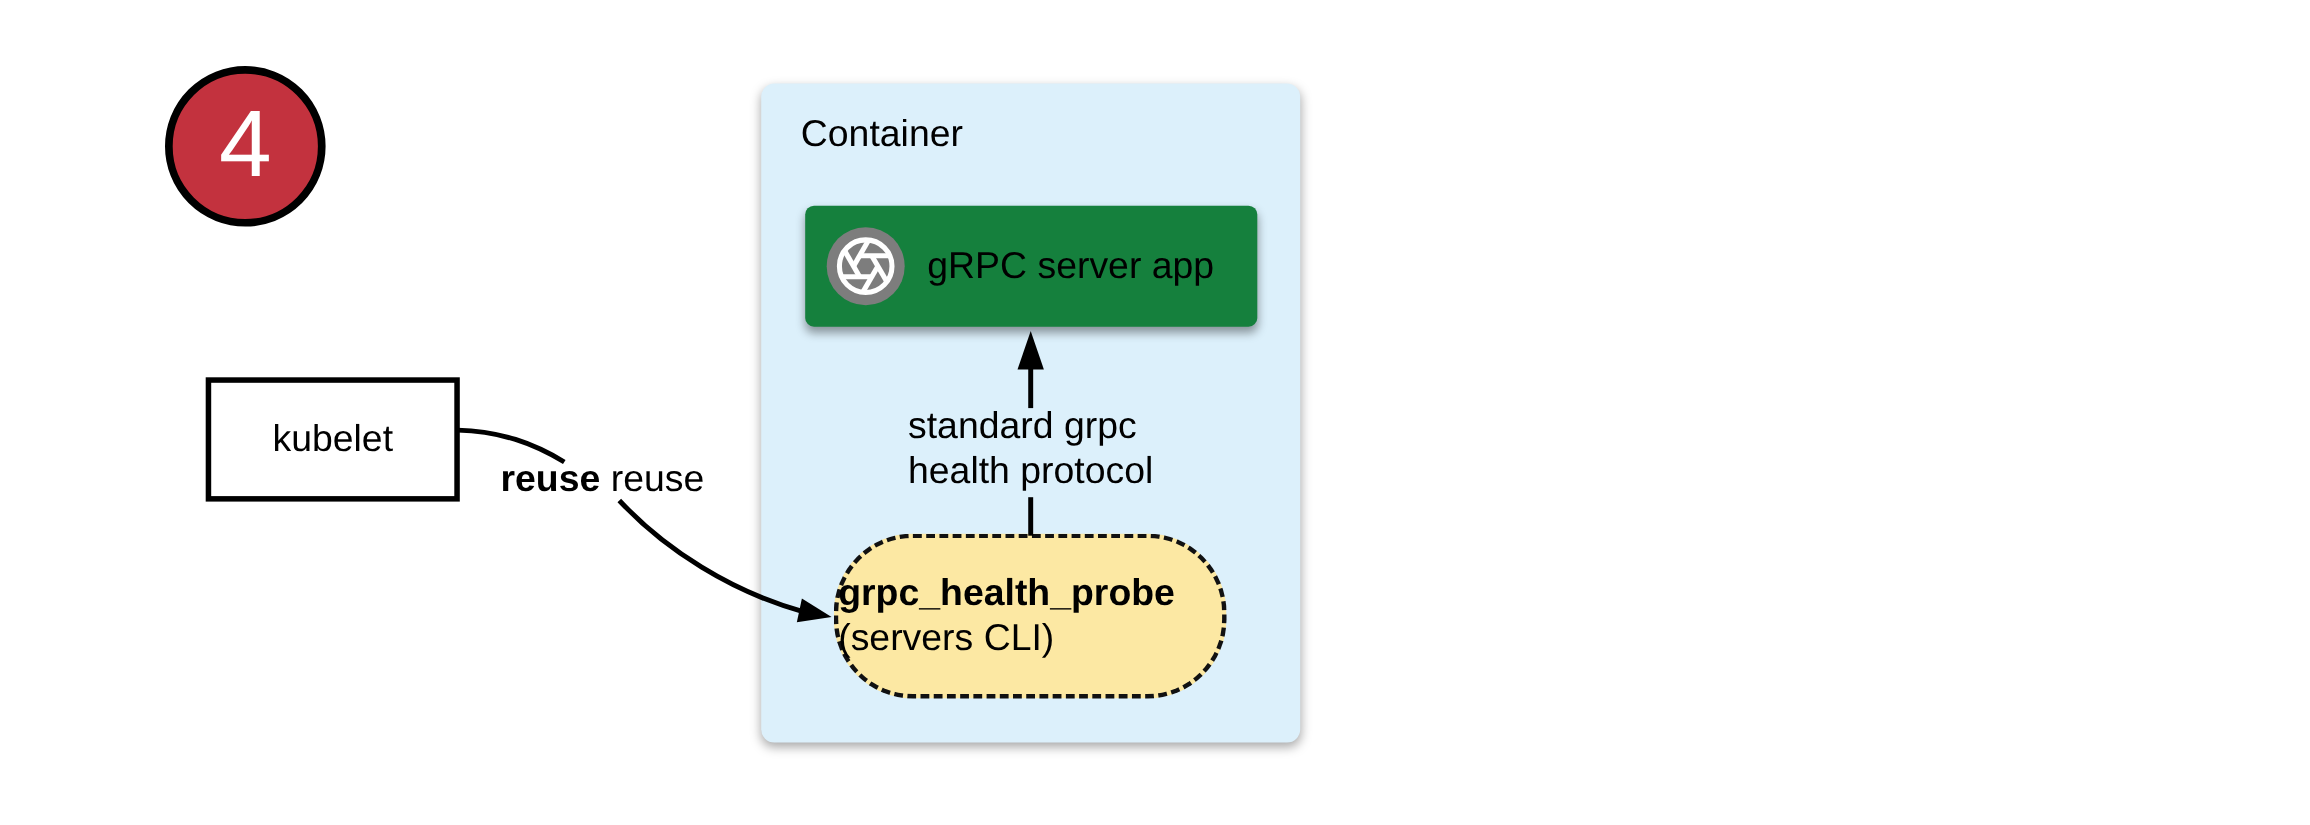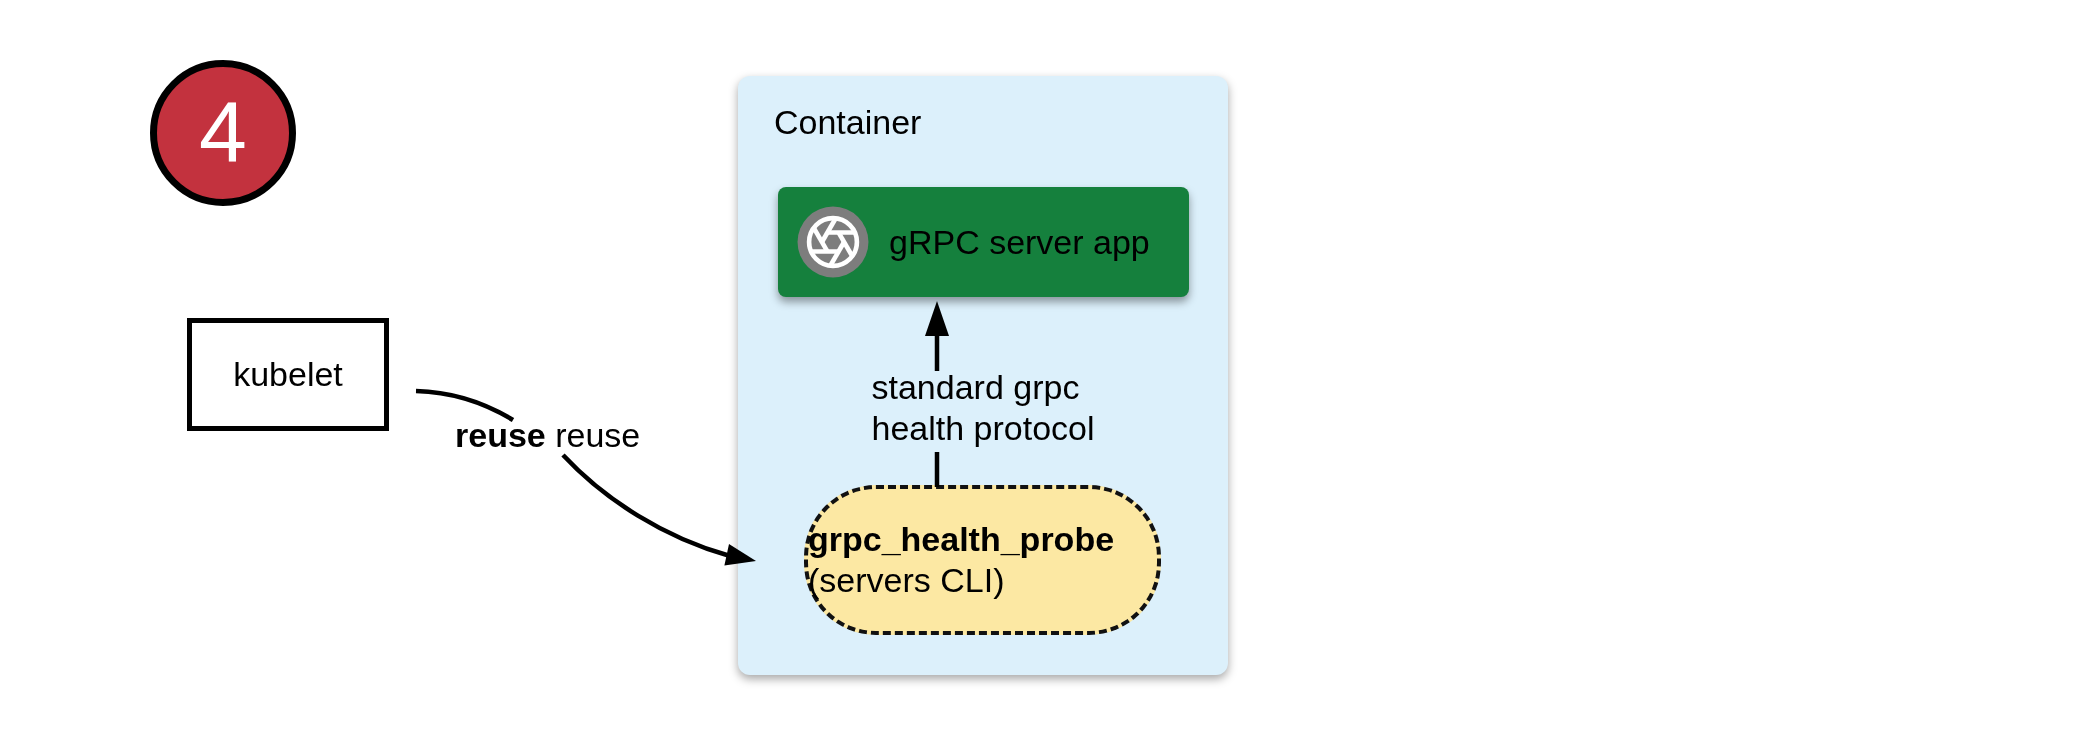--- a/index.html
+++ b/index.html
@@ -23,22 +23,22 @@
     border-radius: 50%;
     display: flex; align-items: center; justify-content: center;
   }
   .step-badge span {
     color: #fff; font-size: 86px; line-height: 1;
     transform: translateY(-2px);
   }
   
   .kubelet-box {
     position: absolute;
-    left: 187px; top: 318px;
-    width: 202px; height: 113px;
+    left: 187px; top: 343px;
+    width: 231px; height: 113px;
     box-sizing: border-box;
     background: #fff;
     border: 5px solid #000;
     display: flex; align-items: center; justify-content: center;
     font-size: 34px;
   }
   
   .exec-label {
     position: absolute;
     left: 455px; top: 416px;
@@ -47,21 +47,20 @@
   }
   .exec-label .b { font-weight: bold; }
   
   .container-box {
     position: absolute;
     left: 692px; top: 76px;
     width: 490px; height: 599px;
     background: #DCF0FB;
     border-radius: 12px;
     box-shadow: 0 4px 10px rgba(0,0,0,0.35);
-    margin-left: 46px;
   }
   .container-title {
     position: absolute;
     left: 36px; top: 27px;
     font-size: 34px;
   }
   .server-box {
     position: absolute;
     left: 40px; top: 111px;
     width: 411px; height: 110px;

